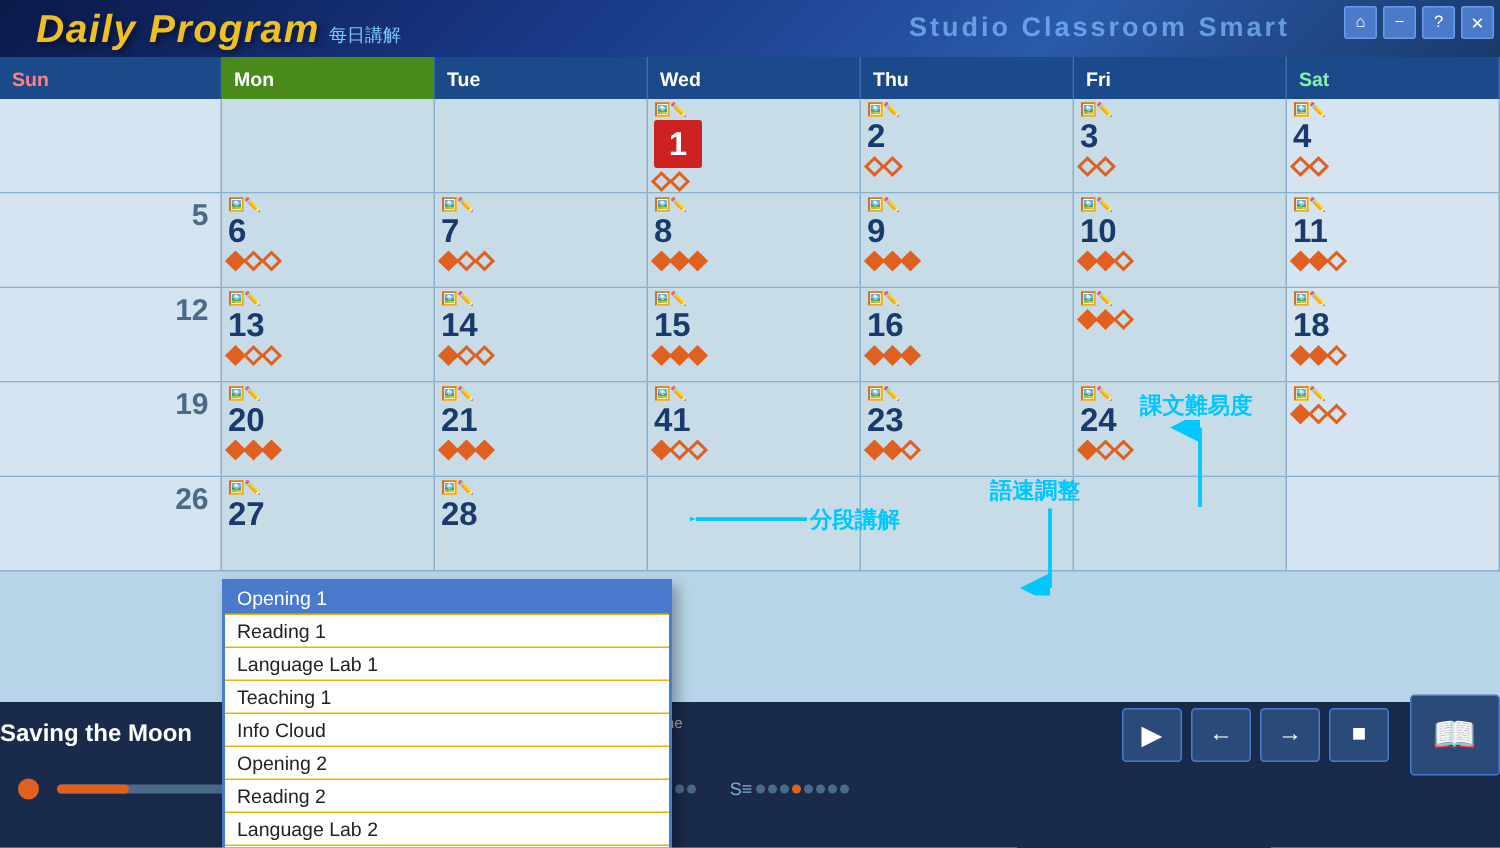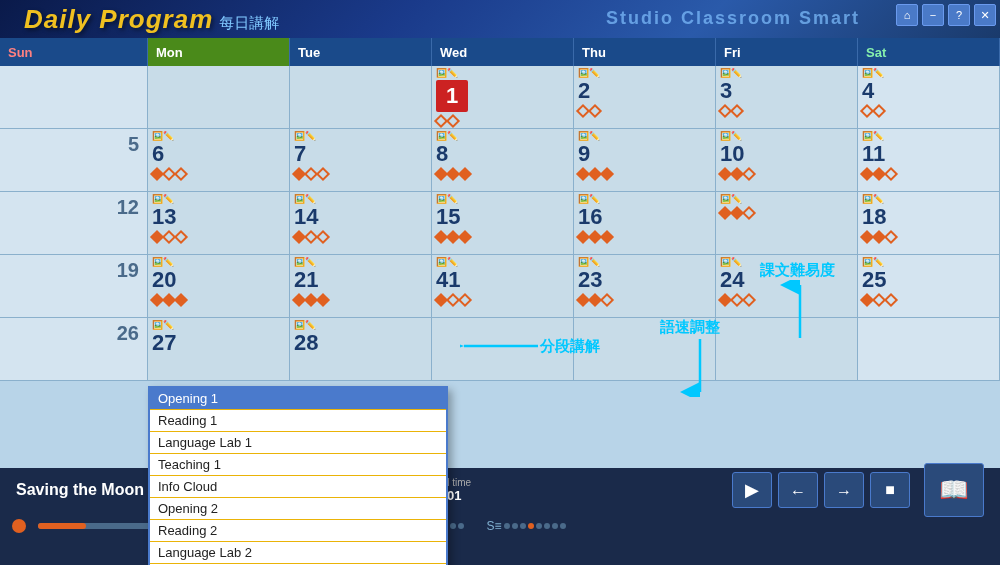--- a/index.html
+++ b/index.html
@@ -22,21 +22,21 @@
     }
     .header-title {
       font-size: 26px;
       font-weight: bold;
       color: #f0c020;
       font-style: italic;
       text-shadow: 2px 2px 4px rgba(0,0,0,0.5);
       letter-spacing: 1px;
     }
     .header-subtitle {
-      font-size: 15px;
+      font-size: 12px;
       color: #80c8ff;
       margin-left: 6px;
       margin-top: 8px;
     }
     .header-right-text {
       position: absolute;
       right: 140px;
       top: 8px;
       font-size: 18px;
       font-weight: bold;
@@ -211,21 +211,21 @@
     .bottom-bar {
       height: 97px;
       background: #1a2a4a;
       display: flex;
       flex-direction: column;
     }
     .bottom-info {
       display: flex;
       align-items: center;
       height: 44px;
-      padding: 0 16px;
+      padding: 0 0;
       gap: 20px;
     }
     .lesson-title {
       color: white;
       font-size: 16px;
       font-weight: bold;
       min-width: 140px;
     }
     .lesson-date {
       color: white;
@@ -643,21 +643,20 @@
             <div class="cell-icons">
               <span class="diamond"></span>
               <span class="diamond-outline"></span>
               <span class="diamond-outline"></span>
             </div>
           </div>
           <div class="day-cell sat-cell">
             <div class="mini-icons">
                 <span class="mini-icon">🖼️✏️</span>
               </div>
-            <div class="day-number">25</div>
             <div class="cell-icons">
               <span class="diamond"></span>
               <span class="diamond-outline"></span>
               <span class="diamond-outline"></span>
             </div>
           </div>
         </div>
 
         <div class="week-row">
           <div class="week-num-cell day-cell sun-cell">

